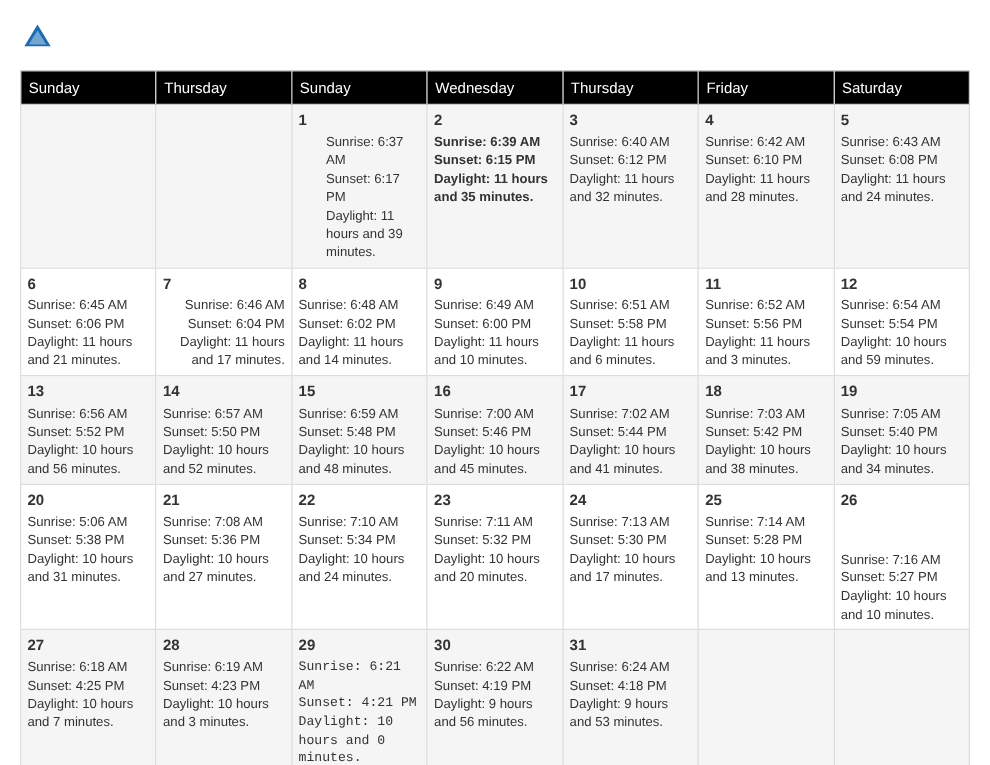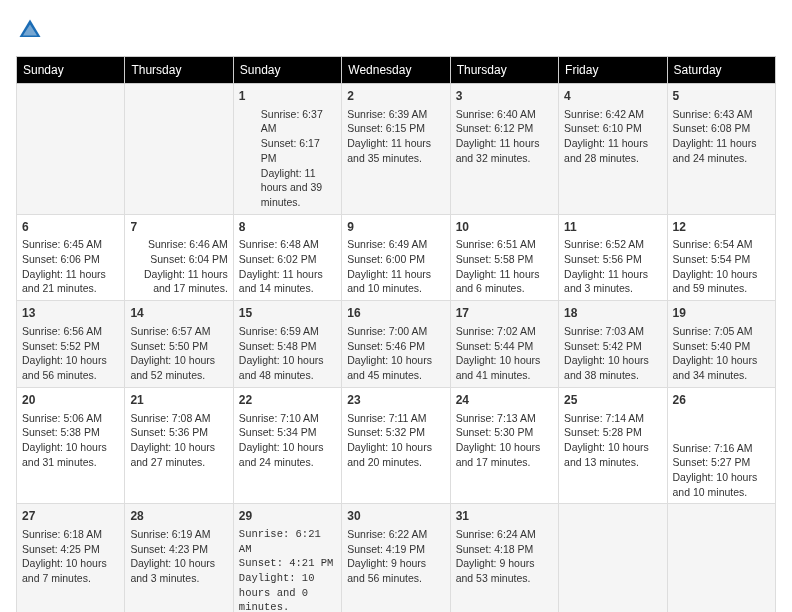--- a/index.html
+++ b/index.html
@@ -129,21 +129,21 @@
         <td></td>
         <td></td>
         <td>
           <span class="day-number">1</span>
           <div class="day-info" style="white-space: pre-line; margin-left: 22px;">Sunrise: 6:37 AM
 Sunset: 6:17 PM
 Daylight: 11 hours and 39 minutes.</div>
         </td>
         <td>
           <span class="day-number">2</span>
-          <div class="day-info" style="white-space: pre-line;">Sunrise: 6:39 AM
+          <div class="day-info" style="white-space: pre-line; font-weight: bold;">Sunrise: 6:39 AM
 Sunset: 6:15 PM
 Daylight: 11 hours and 35 minutes.</div>
         </td>
         <td>
           <span class="day-number">3</span>
           <div class="day-info" style="white-space: pre-line;">Sunrise: 6:40 AM
 Sunset: 6:12 PM
 Daylight: 11 hours and 32 minutes.</div>
         </td>
         <td>

